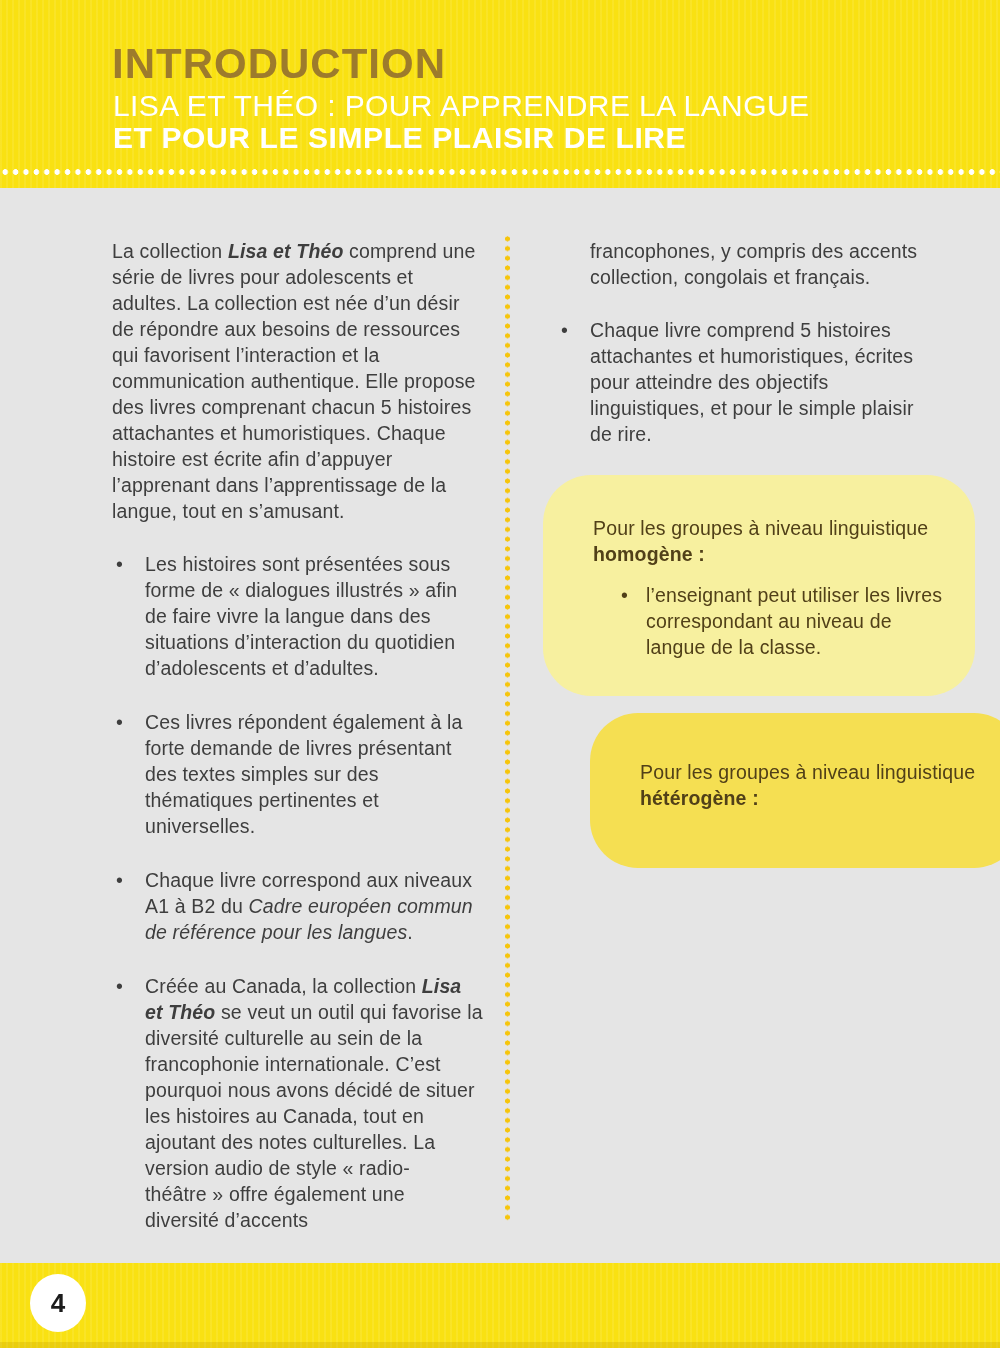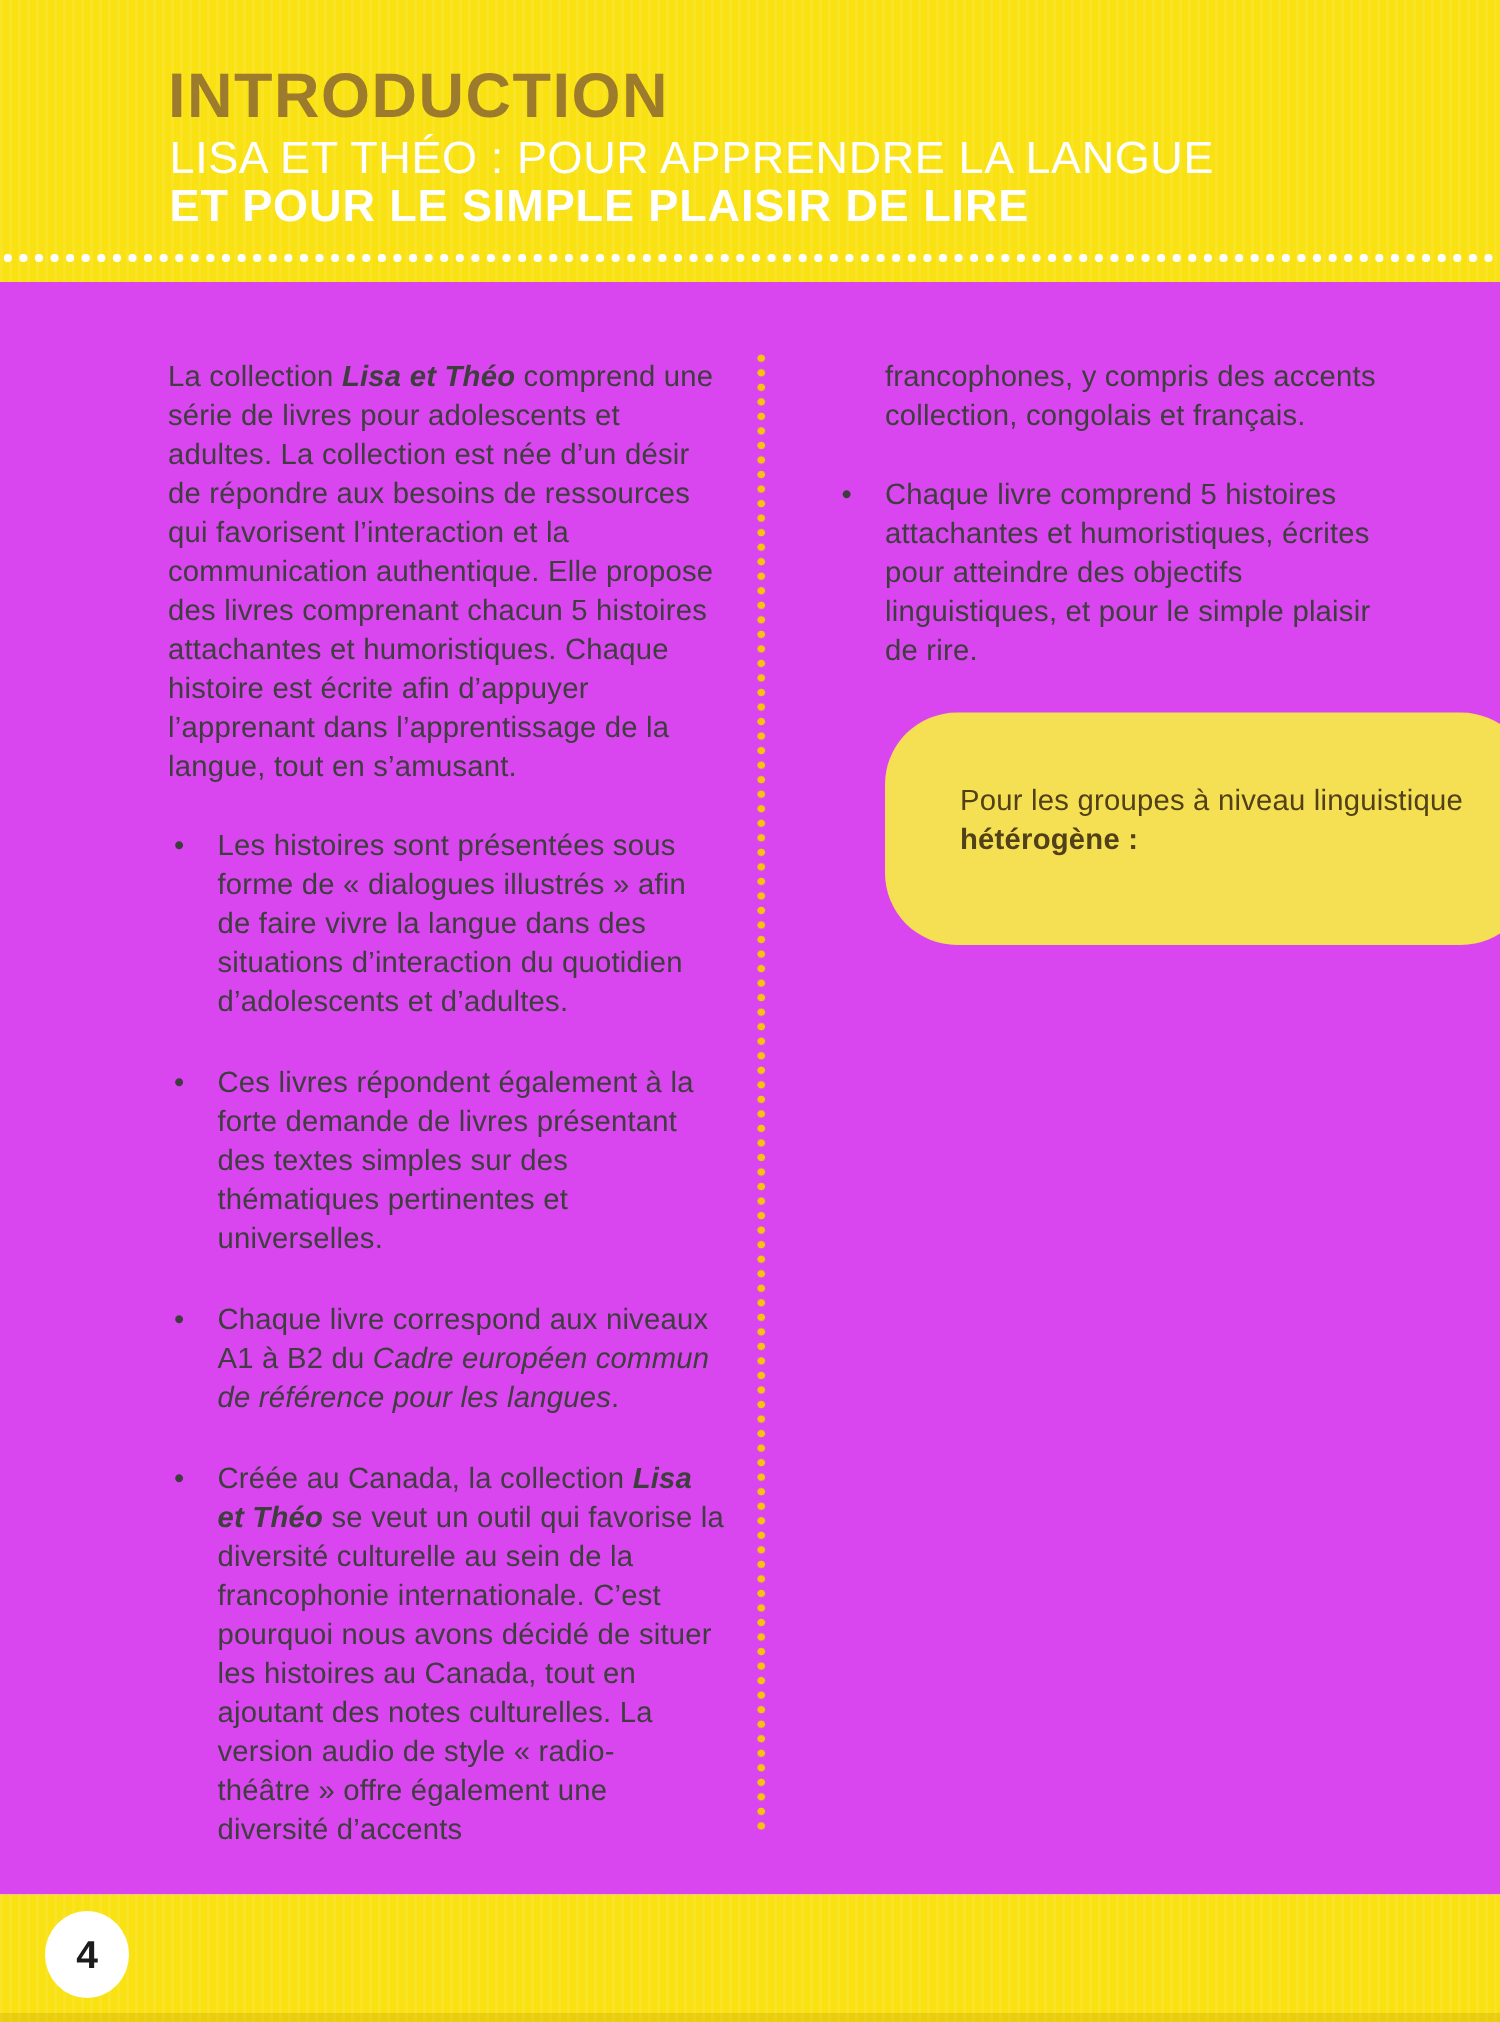--- a/index.html
+++ b/index.html
@@ -45,21 +45,21 @@
     width: 100%; height: 8px;
     background-image: radial-gradient(circle, #ffffff 2.6px, rgba(255,255,255,0) 3px);
     background-size: 10.4px 8px;
     background-repeat: repeat-x;
   }
 
   
   .content {
     position: absolute; top: 188px; left: 0;
     width: 100%; height: 1075px;
-    background: #d946ef;
+    background: #e5e5e5;
   }
   .col {
     position: absolute; top: 50px;
     font-size: 19.5px; line-height: 26px;
     letter-spacing: 0.15px;
     color: #3e3e3e;
   }
   .col-left  { left: 112px; width: 372px; }
   .col-right { left: 557px; width: 376px; }
 
@@ -142,20 +142,26 @@
     </section>
 
     <div class="divider"></div>
 
     <section class="col col-right">
       <p class="para cont"><span class="seg-n">francophones, y compris des accents collection, congolais et français.</span></p>
       <ul class="bullets">
           <li><span class="seg-n">Chaque livre comprend 5 histoires attachantes et humoristiques, écrites pour atteindre des objectifs linguistiques, et pour le simple plaisir de rire.</span></li>
         </ul>
 
+      <div class="box box1">
+        <p class="box-head"><span class="seg-n">Pour les groupes à niveau linguistique </span><span class="seg-b">homogène&nbsp;:</span></p>
+        <ul class="bullets">
+            <li><span class="seg-n">l’enseignant peut utiliser les livres correspondant au niveau de langue de la classe.</span></li>
+          </ul>
+      </div>
 
       <div class="box box2">
         <p class="box-head"><span class="seg-n">Pour les groupes à niveau linguistique </span><span class="seg-b">hétérogène&nbsp;:</span></p>
       </div>
     </section>
 
   </main>
 
   <footer class="footer">
     <div class="page-badge">

